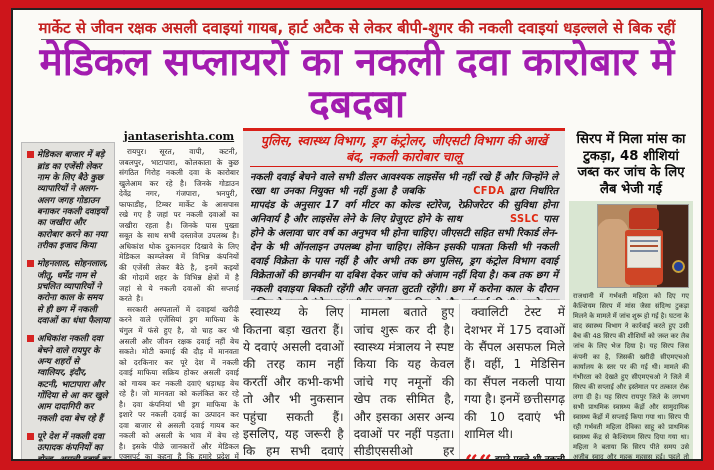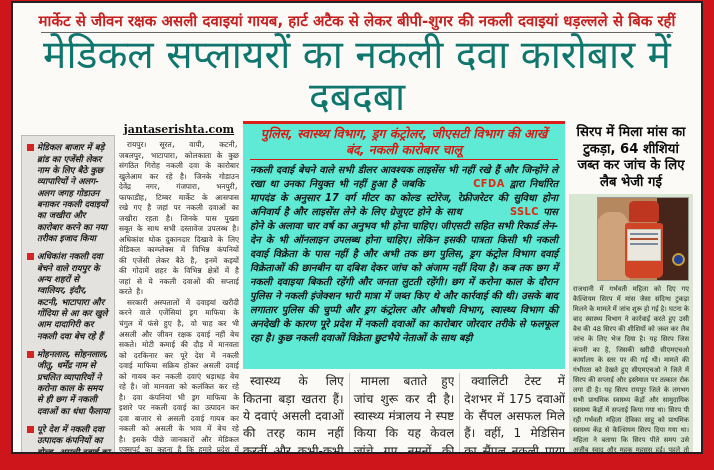--- a/index.html
+++ b/index.html
@@ -1,39 +1,39 @@
 <!DOCTYPE html>
 <html><head>
 <meta charset="utf-8">
 <style>
   * { margin:0; padding:0; box-sizing:border-box; }
   body { font-family:"DejaVu Sans", sans-serif; }
   .page { width:714px; height:470px; background:#cd151b; position:relative; overflow:hidden; }
-  .paper { position:absolute; left:11px; top:1px; width:692px; height:453px; background:#fbfaf6; border:2px solid #222; overflow:hidden; padding:4px 8px 0 8px; }
+  .paper { position:absolute; left:11px; top:8px; width:692px; height:453px; background:#fbfaf6; border:2px solid #222; overflow:hidden; padding:4px 8px 0 8px; }
 
   .kicker { color:#c42120; font-weight:bold; font-size:15px; text-align:center; margin-top:3px; letter-spacing:0; }
   .kicker-rule { border-bottom:1.5px solid #666; width:94%; margin:2px auto 0 auto; }
-  .headline { font-size:39px; font-weight:normal; color:#0f766e; text-align:center; line-height:1.08; margin:1px 0 3px 0; font-family:"DejaVu Sans", sans-serif; }
+  .headline { font-size:39px; font-weight:bold; color:#a21caf; text-align:center; line-height:1.08; margin:1px 0 3px 0; font-family:"DejaVu Sans", sans-serif; }
 
   .content { display:flex; height:346px; gap:4px; }
 
   
   .highlights { width:94px; flex:none; background:#e3e2de; border:1px solid #bbb; margin-top:14px; padding:6px 4px 4px 5px; height:330px; overflow:hidden; }
   .bullet-item { display:flex; gap:3px; margin-bottom:7px; }
   .bullet-sq { width:7px; height:7px; background:#d62422; flex:none; margin-top:2px; }
   .bullet-text { font-size:8.6px; font-weight:bold; font-style:italic; line-height:1.32; color:#1d1d1d; }
 
   
   .col-source { width:120px; flex:none; overflow:hidden; padding-top:2px; }
   .source-head { font-size:11px; font-weight:bold; text-decoration:underline; text-align:center; color:#111; margin-bottom:4px; font-family:"DejaVu Serif", serif; }
   .col-source p { font-size:7.4px; line-height:1.42; text-align:justify; color:#222; text-indent:8px;font-family:Liberation Mono, monospace; }
 
   
   .col-mid { width:322px; flex:none; display:flex; flex-direction:column; }
-  .yellow-box { background:#5eead4; border-top:3px solid #d91f18; height:248px; overflow:hidden; padding:2px 7px 2px 7px; }
+  .yellow-box { background:#e5e5e5; border-top:3px solid #d91f18; height:172px; overflow:hidden; padding:2px 7px 2px 7px; }
   .yb-head { color:#d61c14; font-weight:bold; font-style:italic; font-size:12.5px; text-align:center; border-bottom:1.5px solid #d61c14; padding-bottom:2px; margin-bottom:3px; line-height:1.25; }
   .yb-body { font-size:9.8px; font-weight:bold; font-style:italic; line-height:1.43; text-align:justify; color:#141414; }
   .yb-body .hl { color:#e02a12; font-style:normal; letter-spacing:.5px;margin-left:44px; }
 
   .mid-cols { display:flex; gap:5px; flex:1; margin-top:4px; overflow:hidden; }
   .mcol { flex:1; overflow:hidden; border-left:1px solid #ccc; padding-left:4px; }
   .mcol:first-child { border-left:none; padding-left:0; }
   .mcol p { font-size:12px; line-height:1.45; text-align:justify; color:#222; text-indent:7px; margin-bottom:10px; }
 
   .quote { margin-top:3px; }
@@ -68,25 +68,25 @@
 
     <div class="content">
 
       <aside class="highlights">
         <div class="bullet-item">
           <span class="bullet-sq"></span>
           <span class="bullet-text">मेडिकल बाजार में बड़े ब्रांड का एजेंसी लेकर नाम के लिए बैठे कुछ व्यापारियों ने अलग-अलग जगह गोडाउन बनाकर नकली दवाइयों का जखीरा और कारोबार करने का नया तरीका इजाद किया</span>
         </div>
         <div class="bullet-item">
           <span class="bullet-sq"></span>
-          <span class="bullet-text">अधिकांश नकली दवा बेचने वाले रायपुर के अन्य शहरों से ग्वालियर, इंदौर, कटनी, भाटापारा और गोंदिया से आ कर खुले आम दादागिरी कर नकली दवा बेच रहे हैं</span>
+          <span class="bullet-text">मोहनलाल, सोहनलाल, जीतू, धर्मेंद्र नाम से प्रचलित व्यापारियों ने करोना काल के समय से ही छग में नकली दवाओं का धंधा फैलाया</span>
         </div>
         <div class="bullet-item">
           <span class="bullet-sq"></span>
-          <span class="bullet-text">मोहनलाल, सोहनलाल, जीतू, धर्मेंद्र नाम से प्रचलित व्यापारियों ने करोना काल के समय से ही छग में नकली दवाओं का धंधा फैलाया</span>
+          <span class="bullet-text">अधिकांश नकली दवा बेचने वाले रायपुर के अन्य शहरों से ग्वालियर, इंदौर, कटनी, भाटापारा और गोंदिया से आ कर खुले आम दादागिरी कर नकली दवा बेच रहे हैं</span>
         </div>
         <div class="bullet-item">
           <span class="bullet-sq"></span>
           <span class="bullet-text">पूरे देश में नकली दवा उत्पादक कंपनियों का होल्ड, असली दवाई का परीक्षण लैब नहीं होने का फायदा उठा रहे मौत के सौदागर</span>
         </div>
       </aside>
 
       <div class="col-source">
         <div class="source-head">jantaserishta.com</div>
         <p>रायपुर। सूरत, वापी, कटनी, जबलपुर, भाटापारा, कोलकाता के कुछ संगठित गिरोह नकली दवा के कारोबार खुलेआम कर रहे है। जिनके गोडाउन देवेंद्र नगर, गंजपारा, भनपुरी, फाफाडीह, टिम्बर मार्केट के आसपास रखे गए है जहां पर नकली दवाओं का जखीरा रहता है। जिनके पास पुख्ता सबूत के साथ सभी दस्तावेज उपलब्ध है। अधिकांश थोक दुकानदार दिखावे के लिए मेडिकल काम्प्लेक्स में विभिन्न कंपनियों की एजेंसी लेकर बैठे है, इनमें कइयों की गोदामें शहर के विभिन्न क्षेत्रों में है जहां से ये नकली दवाओं की सप्लाई करते है।</p>
@@ -116,21 +116,21 @@
             <div class="quote">
               <span class="qmark">““</span>
               <span class="qtext">हमने पहले भी नकली सिरप के खिलाफ कार्रवाई की है और समय समय पर कारवाई करते रहते है। पुख्ता सबूत उपलब्ध होते ही रायपुर में भी बड़ी कार्रवाई करेंगे।</span>
             </div>
 
           </div>
         </div>
       </div>
 
       <div class="col-right">
-        <div class="r-head">सिरप में मिला मांस का टुकड़ा, 64 शीशियां जब्त कर जांच के लिए लैब भेजी गई</div>
+        <div class="r-head">सिरप में मिला मांस का टुकड़ा, 48 शीशियां जब्त कर जांच के लिए लैब भेजी गई</div>
         <div class="r-body">
           <div class="photo">
             <div class="ph-dark"></div>
             <div class="ph-hand"></div>
             <div class="ph-bottle">
               <div class="ph-cap"></div>
               <div class="ph-bbody">
                 <div class="ph-label">
                     <i></i>
                     <i></i>

